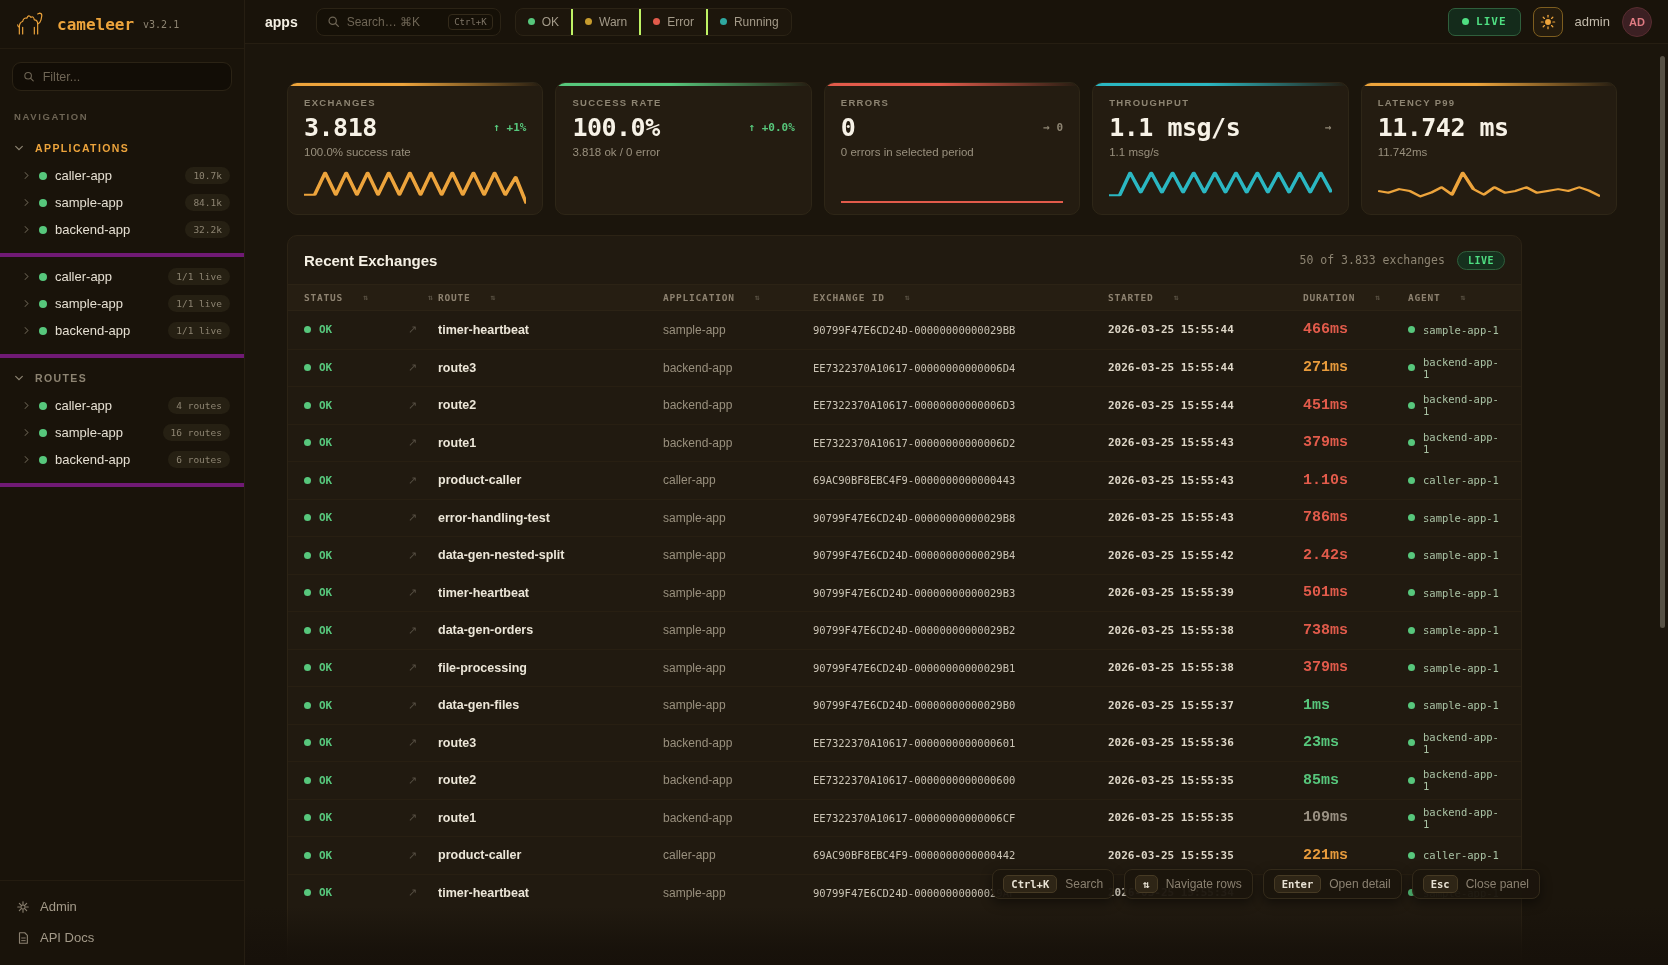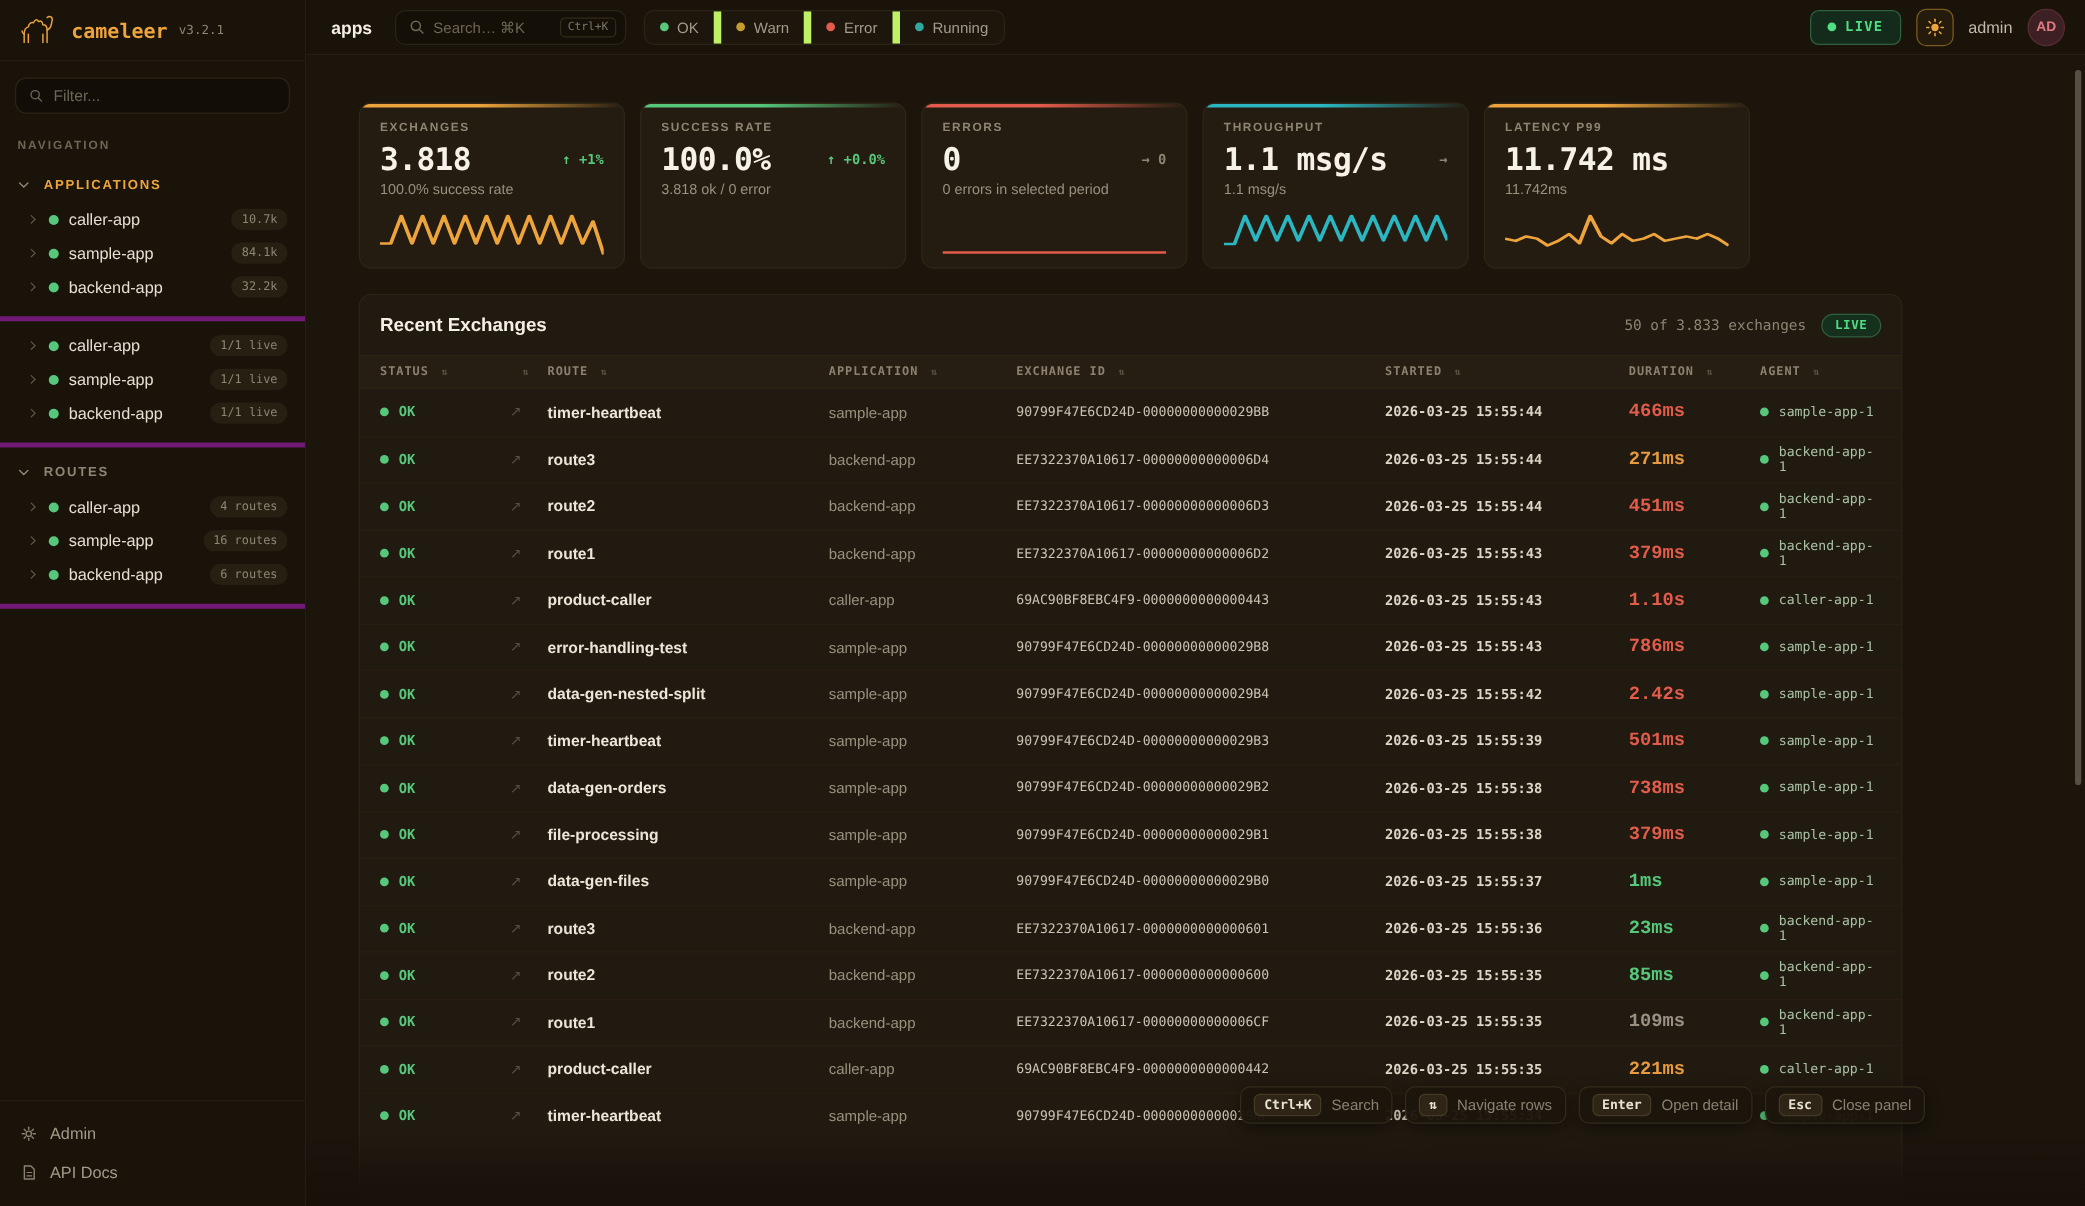--- a/index.html
+++ b/index.html
@@ -49,42 +49,42 @@
   .search-box{display:flex;align-items:center;gap:7px;width:185px;height:28px;margin-left:18px;
     padding:0 7px 0 10px;background:#151007;border:1px solid #2b2315;border-radius:8px}
   .search-box input{background:none;border:none;outline:none;color:#bdb6a8;font-size:12px;flex:1;min-width:0;
     font-family:"Liberation Sans",sans-serif}
   .search-box input::placeholder{color:#6e6555}
   .kbd-badge{font-family:"DejaVu Sans Mono",monospace;font-size:9px;color:#7d7466;
     border:1px solid #332a1a;border-radius:4px;padding:2px 5px}
   .chips{display:flex;align-items:center;height:28px;margin-left:14px;
     border:1px solid #2b2315;border-radius:8px;overflow:hidden;background:#1d160c}
   .chip{display:flex;align-items:center;gap:7px;padding:0 12px;height:100%;font-size:12px;color:#a39a89;cursor:pointer}
-  .chip+.chip{border-left:6px solid #bef264}
+  .chip+.chip{border-left:2px solid #bef264}
   .chip .dot{width:7px;height:7px;background:var(--dot,#57c77c)}
   .ranges{display:flex;align-items:center;margin-left:14px;background:#120d06;border-radius:9px;padding:3px 10px 3px 3px;gap:2px}
   .range-btn{font-size:12px;color:#8d8472;padding:4px 11px;border-radius:6px;cursor:pointer}
   .range-btn.active{background:#2f281c;color:#f5f0e4;font-weight:bold}
   .range-dates{display:flex;align-items:center;gap:8px;margin-left:10px;cursor:pointer}
   .range-from,.range-to{font-family:"DejaVu Sans Mono",monospace;font-size:11.5px;font-weight:bold;color:#ece6d8}
   .range-sep{color:#6e6555;font-size:12px}
   .top-right{margin-left:auto;display:flex;align-items:center;gap:12px}
   .live-btn{display:flex;align-items:center;gap:7px;height:28px;padding:0 13px;border-radius:7px;
     background:#142b1b;border:1px solid #2f5f3c;cursor:pointer}
   .live-btn span{font-family:"DejaVu Sans Mono",monospace;font-size:11px;font-weight:bold;color:#4fdf82;letter-spacing:1px}
   .live-dot{width:7px;height:7px;border-radius:50%;background:#4fdf82}
   .theme-btn{width:30px;height:30px;border-radius:8px;background:#241b0d;border:1px solid #7d5d1f;
     display:flex;align-items:center;justify-content:center;cursor:pointer}
   .user-name{font-size:13px;color:#c2baab}
   .avatar{width:30px;height:30px;border-radius:50%;background:#3c2023;border:1px solid #582c30;
     display:flex;align-items:center;justify-content:center;font-size:11px;font-weight:bold;color:#e07b82;cursor:pointer}
 
   
   .content{padding:38px 0 0 42px;width:1277px}
-  .kpi-row{display:flex;gap:12px;width:1113px}
+  .kpi-row{display:flex;gap:12px;width:1330px}
   .kpi-card{position:relative;flex:1;height:133px;background:var(--card);border:1px solid var(--line);
     border-radius:10px;padding:14px 16px 10px;overflow:hidden}
   .kpi-card::before{content:"";position:absolute;top:0;left:0;right:0;height:2.5px;
     background:linear-gradient(90deg,var(--accent,#eda43c) 0%,var(--accent,#eda43c) 45%,transparent 100%)}
   .kpi-label{font-size:9.5px;font-weight:bold;letter-spacing:1.3px;color:#8d8472}
   .kpi-value-row{display:flex;align-items:center;justify-content:space-between;margin-top:5px}
   .kpi-value{font-family:"DejaVu Sans Mono",monospace;font-size:25px;font-weight:bold;color:#f7f2e7;letter-spacing:-0.5px}
   .kpi-trend{font-family:"DejaVu Sans Mono",monospace;font-size:11px;font-weight:bold;color:var(--green)}
   .kpi-trend.c-gray{color:#8d8472}
   .kpi-sub{font-size:11.5px;color:#99907e;margin-top:4px}
@@ -96,21 +96,21 @@
     border:1px solid #2c2315;border-radius:10px;overflow:hidden}
   .panel-head{display:flex;align-items:center;height:48px;padding:0 16px;gap:12px}
   .panel-title{font-size:15px;font-weight:bold;color:#f5f0e4}
   .panel-count{margin-left:auto;font-family:"DejaVu Sans Mono",monospace;font-size:11.5px;color:#8d8472}
   .live-pill{font-family:"DejaVu Sans Mono",monospace;font-size:10px;font-weight:bold;color:#4fdf82;
     background:#16301e;border:1px solid #2f5f3c;border-radius:10px;padding:3px 10px;letter-spacing:0.5px}
   .tgrid{display:grid;grid-template-columns:104px 30px 225px 150px 295px 195px 105px 1fr;
     align-items:center;padding:0 16px}
   .thead{height:27px;background:#261e12;border-top:1px solid #2c2315;border-bottom:1px solid #2c2315}
   .th{font-family:"DejaVu Sans Mono",monospace;font-size:9.5px;font-weight:bold;letter-spacing:0.8px;
-    color:#8d8270;display:flex;align-items:center;gap:10px;cursor:pointer}
+    color:#8d8270;display:flex;align-items:center;gap:20px;cursor:pointer}
   .sort{font-size:8px;color:#5a5244}
   .trow{height:37.5px;cursor:pointer}
   .trow+.trow{border-top:1px solid #281f12}
   .cell-status{display:flex;align-items:center;gap:8px;font-family:"DejaVu Sans Mono",monospace;
     font-size:11px;font-weight:bold;color:#57c77c}
   .cell-arrow{color:#564f43;font-size:11px}
   .cell-route{font-size:12.5px;font-weight:bold;color:#ece6d8}
   .cell-app{font-size:12px;color:#99907e}
   .cell-exch{font-family:"DejaVu Sans Mono",monospace;font-size:10.5px;color:#cac3b4}
   .cell-start{font-family:"DejaVu Sans Mono",monospace;font-size:11px;font-weight:bold;color:#ddd6c7}

